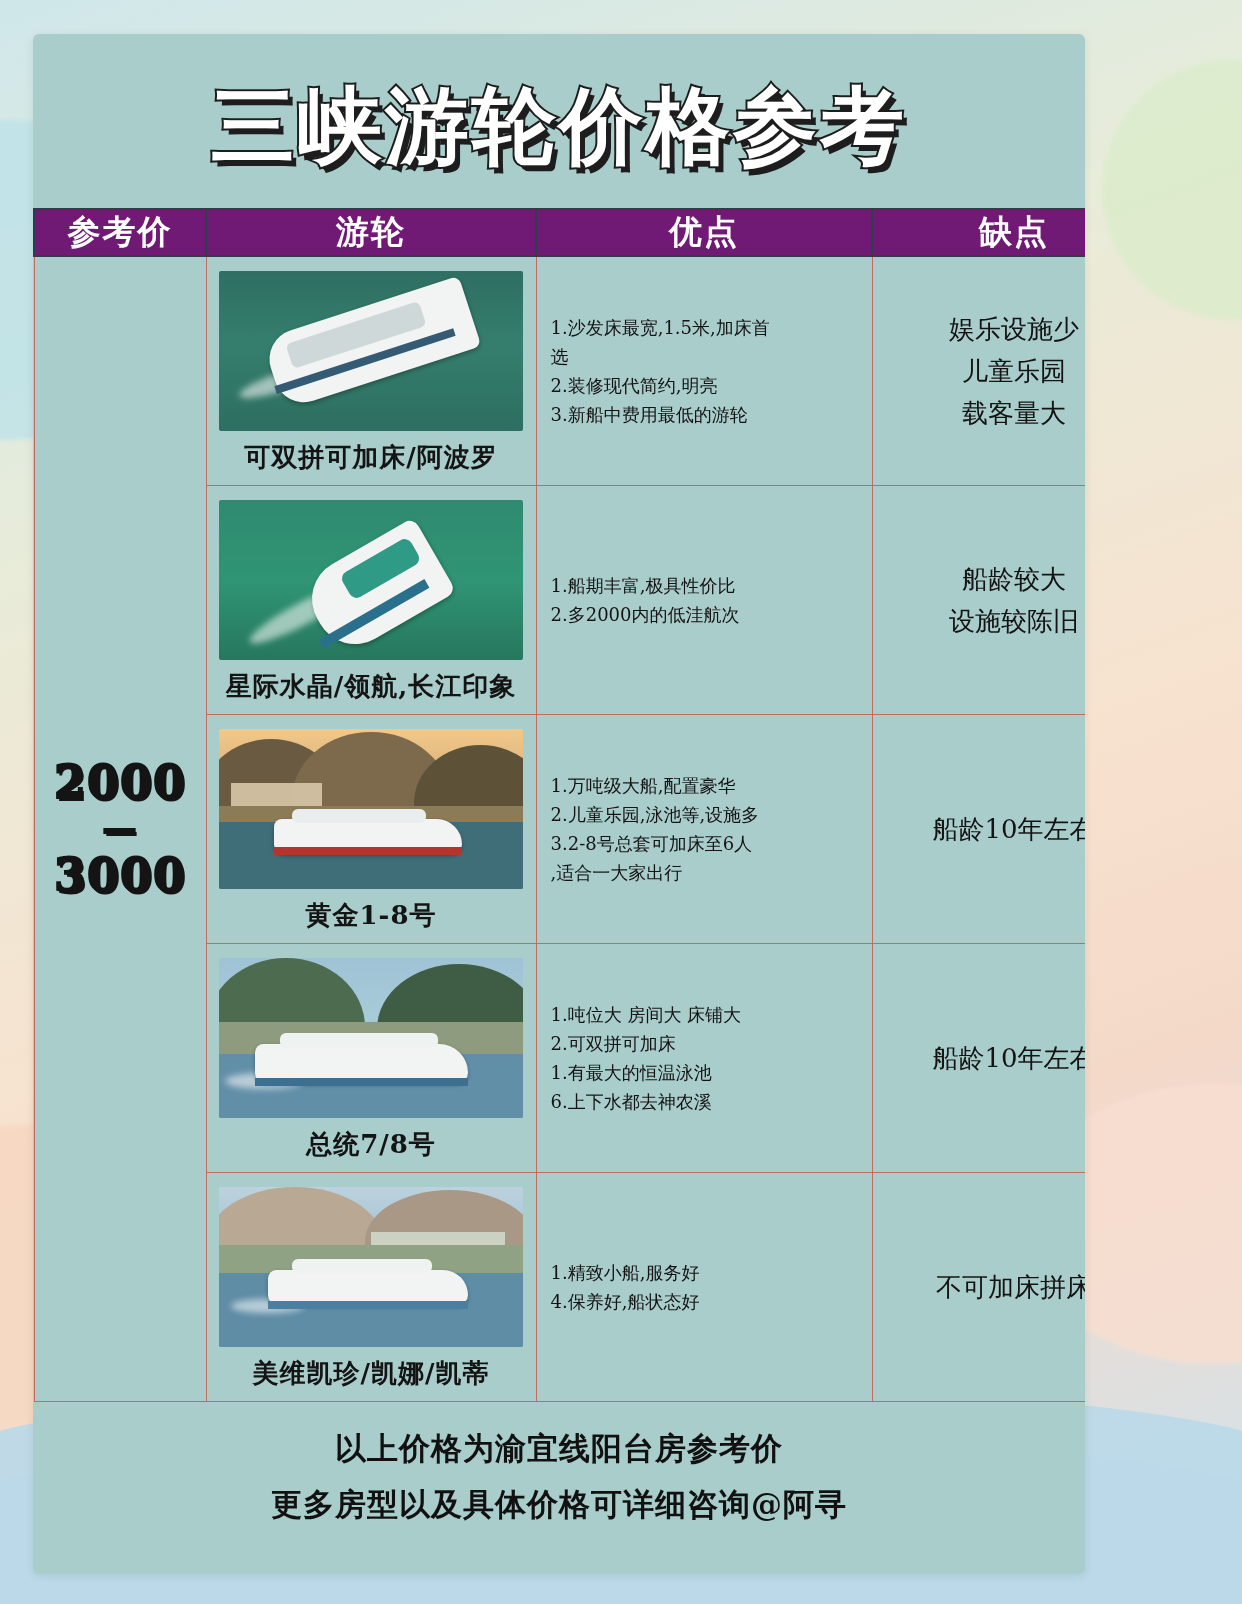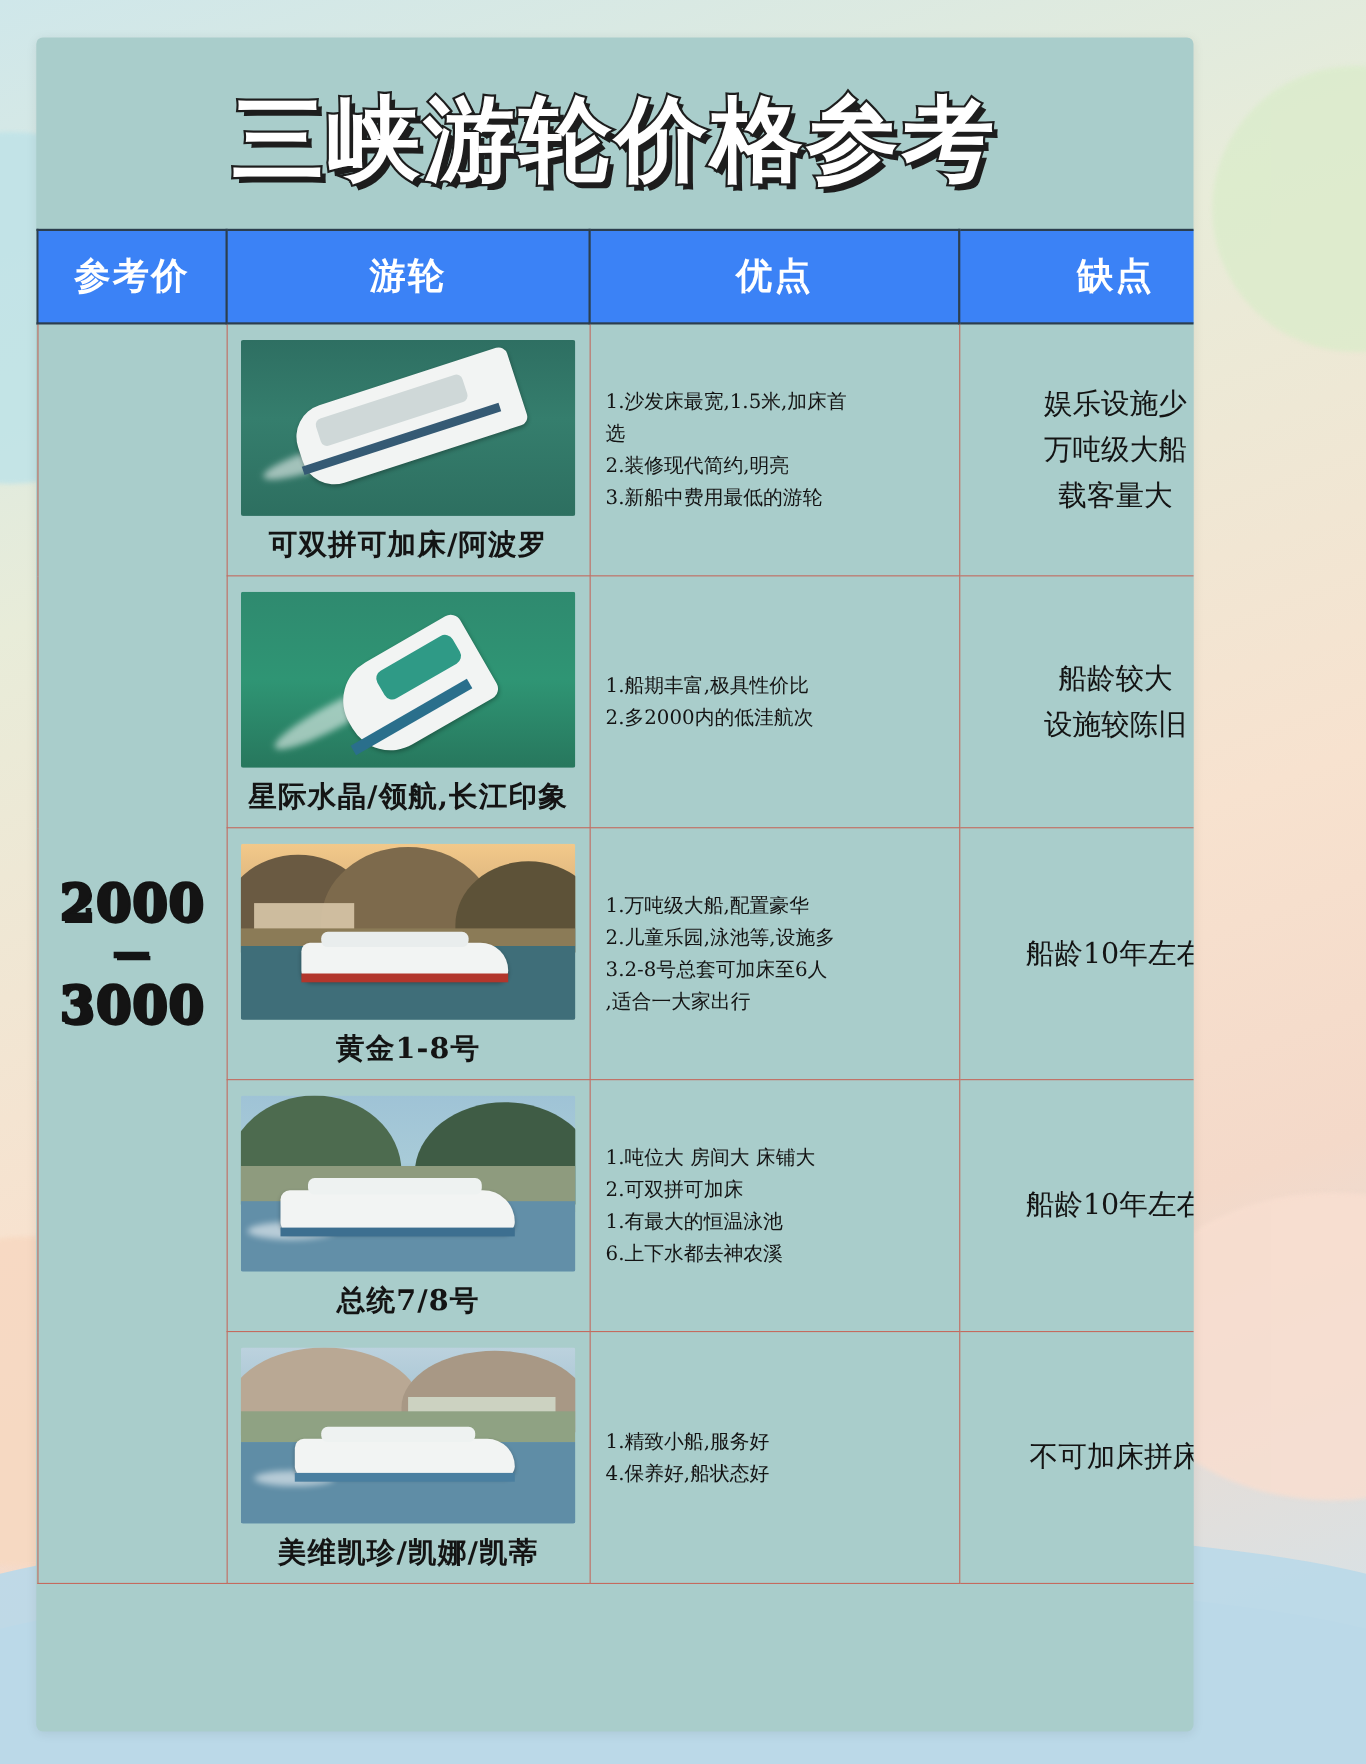--- a/index.html
+++ b/index.html
@@ -93,27 +93,27 @@
   }
 
   table.pricing {
     border-collapse: collapse;
     width: 1122px;
     margin: 0 auto;
     table-layout: fixed;
     background: #a9cdcb;
   }
   table.pricing th {
-    background: #3b82f6;
+    background: #701a75;
     color: #ffffff;
     font-family: "DejaVu Serif", serif;
     font-size: 33px;
     font-weight: bold;
     letter-spacing: 2px;
-    padding: 19px 4px;
+    padding: 0 4px;
     border: 2px solid #2c3e4e;
   }
   table.pricing td {
     border: 1px solid #c46a5e;
     vertical-align: middle;
     font-family: "DejaVu Serif", serif;
     color: #141414;
   }
   .col-price { width: 172px; }
   .col-ship  { width: 330px; }
@@ -326,21 +326,21 @@
           <div class="ship-name">可双拼可加床/阿波罗</div>
         </td>
         <td class="pros-cell">
           <div>1.沙发床最宽,1.5米,加床首</div>
           <div>选</div>
           <div>2.装修现代简约,明亮</div>
           <div>3.新船中费用最低的游轮</div>
         </td>
         <td class="cons-cell">
           <div>娱乐设施少</div>
-          <div>万吨级大船</div>
+          <div>儿童乐园</div>
           <div>载客量大</div>
         </td>
       </tr>
 
       <tr>
         <td class="ship-cell">
           <div class="photo p2">
             <div class="ph-sky"></div>
             <div class="wake"></div>
             <div class="boat"></div>
@@ -432,13 +432,17 @@
           <div>1.精致小船,服务好</div>
           <div>4.保养好,船状态好</div>
         </td>
         <td class="cons-cell">
           <div>不可加床拼床</div>
         </td>
       </tr>
     </tbody>
   </table>
 
+  <div class="footer">
+    <div class="l1">以上价格为渝宜线阳台房参考价</div>
+    <div class="l2">更多房型以及具体价格可详细咨询@阿寻</div>
+  </div>
 </div>
 
 </body></html>

